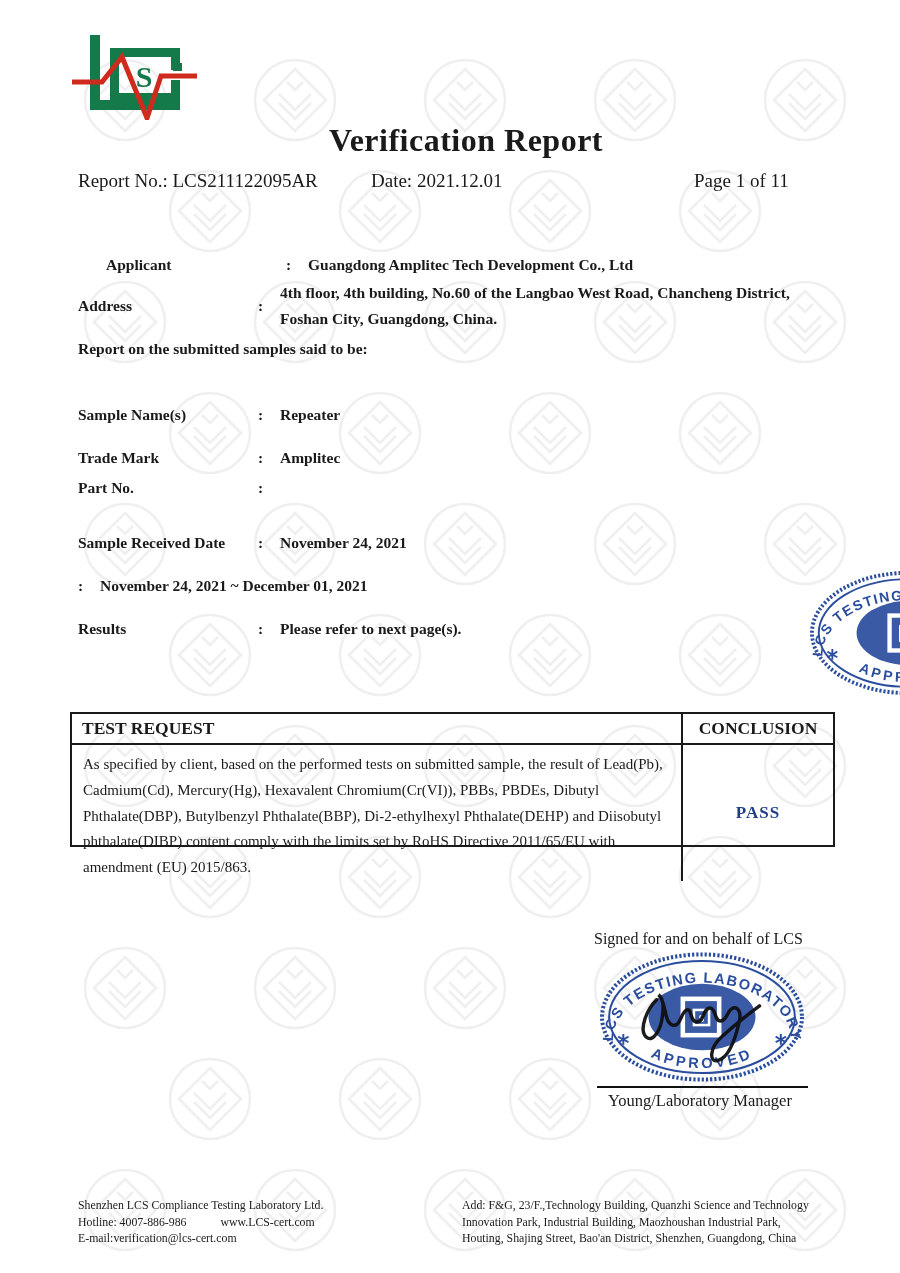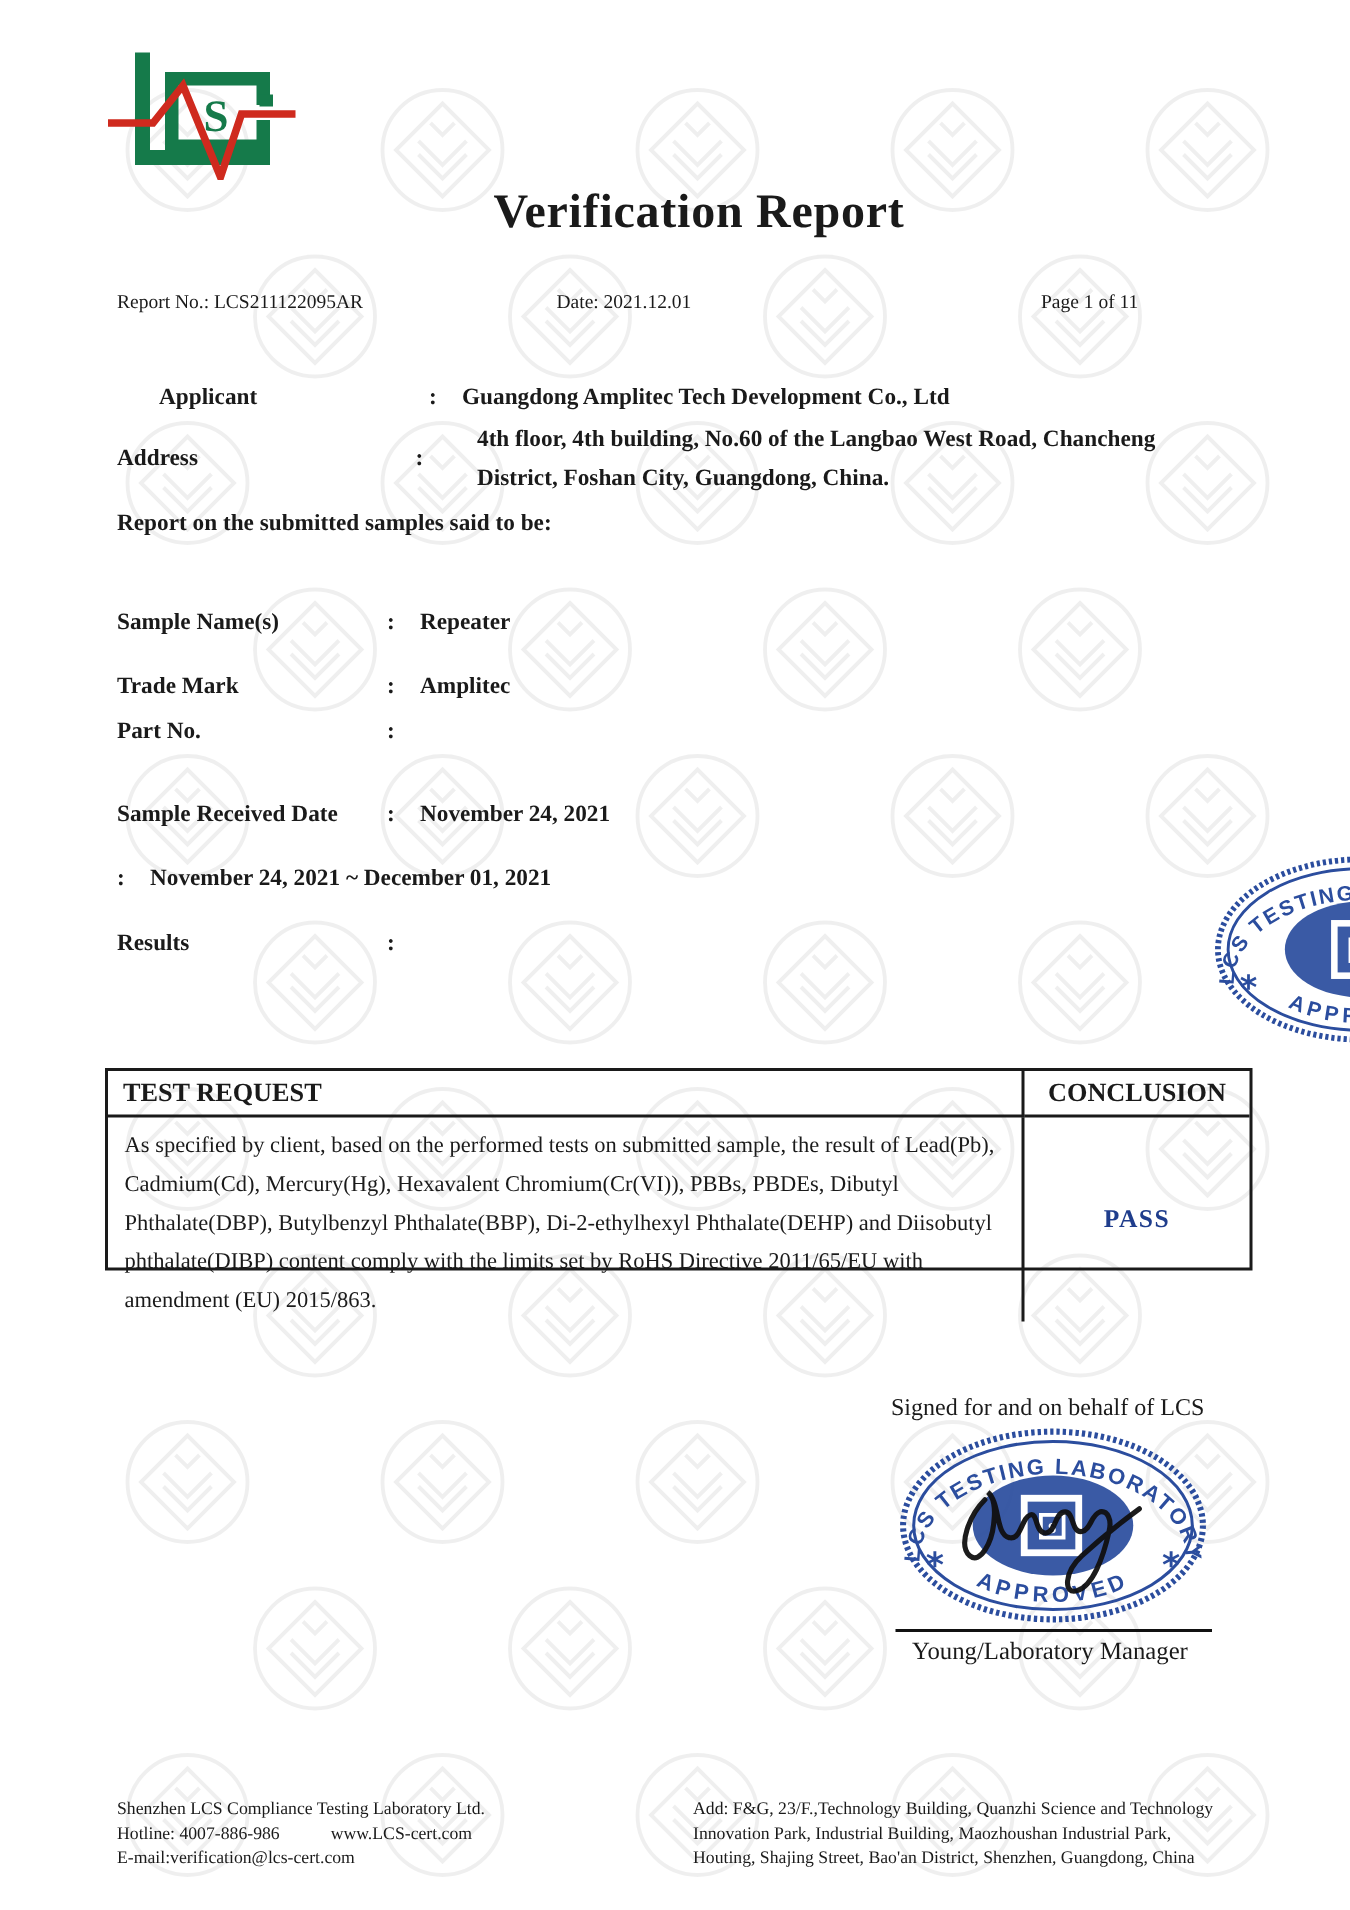--- a/index.html
+++ b/index.html
@@ -11,21 +11,21 @@
   }
   .wm-layer{position:absolute; inset:0; z-index:0; opacity:0.06; pointer-events:none;}
   .wm{position:absolute;}
 
   .logo-svg{position:absolute; left:72px; top:30px; z-index:1;}
 
   .title{
     position:absolute; left:16px; top:122px; width:900px; text-align:center;
     font-size:32px; font-weight:bold; letter-spacing:0.5px; z-index:1;
   }
-  .meta{position:absolute; top:193px; font-size:13px; z-index:1;text-align:center;}
+  .meta{position:absolute; top:170px; font-size:19px; z-index:1;text-align:center;}
   .meta.m1{left:78px;} .meta.m2{left:371px;} .meta.m3{left:694px;}
 
   .frow{
     position:absolute; left:78px; width:740px; display:flex; align-items:center; z-index:1;
     font-size:15.5px; font-weight:bold; line-height:1.7;
   }
   .frow .lbl{width:180px; flex:0 0 180px;}
   .frow .cln{width:22px; flex:0 0 22px;}
   .frow .val{max-width:545px;}
   .intro{
@@ -543,21 +543,21 @@
 
   <div class="meta m1">Report No.: LCS211122095AR</div>
   <div class="meta m2">Date: 2021.12.01</div>
   <div class="meta m3">Page 1 of 11</div>
 
   <div class="frow" style="top:252px;margin-left:28px;">
     <span class="lbl">Applicant</span>
     <span class="cln">:</span>
     <span class="val">Guangdong Amplitec Tech Development Co., Ltd</span>
   </div>
-  <div class="frow" style="top:280px;gap:19px;">
+  <div class="frow" style="top:280px;">
     <span class="lbl">Address</span>
     <span class="cln">:</span>
     <span class="val">4th floor, 4th building, No.60 of the Langbao West Road, Chancheng District, Foshan City, Guangdong, China.</span>
   </div>
 
   <div class="intro">Report on the submitted samples said to be:</div>
 
   <div class="frow" style="top:402px;">
     <span class="lbl">Sample Name(s)</span>
     <span class="cln">:</span>
@@ -577,20 +577,21 @@
     <span class="cln">:</span>
     <span class="val">November 24, 2021</span>
   </div>
   <div class="frow" style="top:573px;">
     <span class="cln">:</span>
     <span class="val">November 24, 2021 ~ December 01, 2021</span>
   </div>
   <div class="frow" style="top:616px;">
     <span class="lbl">Results</span>
     <span class="cln">:</span>
+    <span class="val">Please refer to next page(s).</span>
   </div>
 
   <div class="stamp-clip">
     <svg width="210" height="130" viewBox="0 0 210 134">
       <ellipse cx="105" cy="67" rx="99" ry="62" fill="none" stroke="#2b4d9e" stroke-width="4" stroke-dasharray="2.2,2"></ellipse>
       <ellipse cx="105" cy="67" rx="92" ry="55.5" fill="none" stroke="#2b4d9e" stroke-width="2"></ellipse>
       <ellipse cx="105" cy="67" rx="53" ry="33" fill="#2b4d9e" opacity="0.93"></ellipse>
       <rect x="86" y="49" width="36" height="36" fill="none" stroke="#ffffff" stroke-width="4.5"></rect>
       <rect x="97" y="60" width="15" height="15" fill="none" stroke="#ffffff" stroke-width="2.5"></rect>
       <text x="104.5" y="72" class="stamp-s" fill="#ffffff">s</text>

